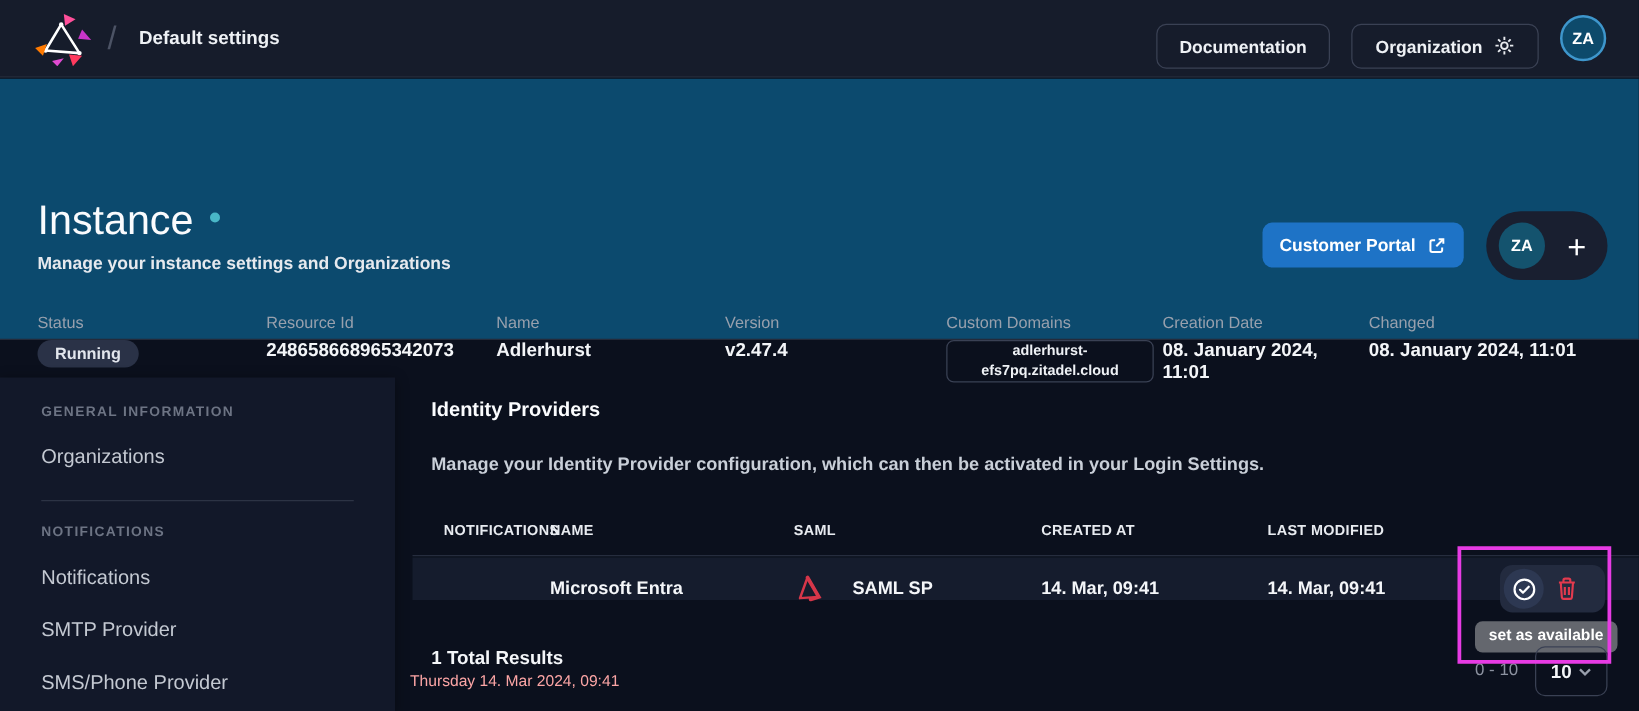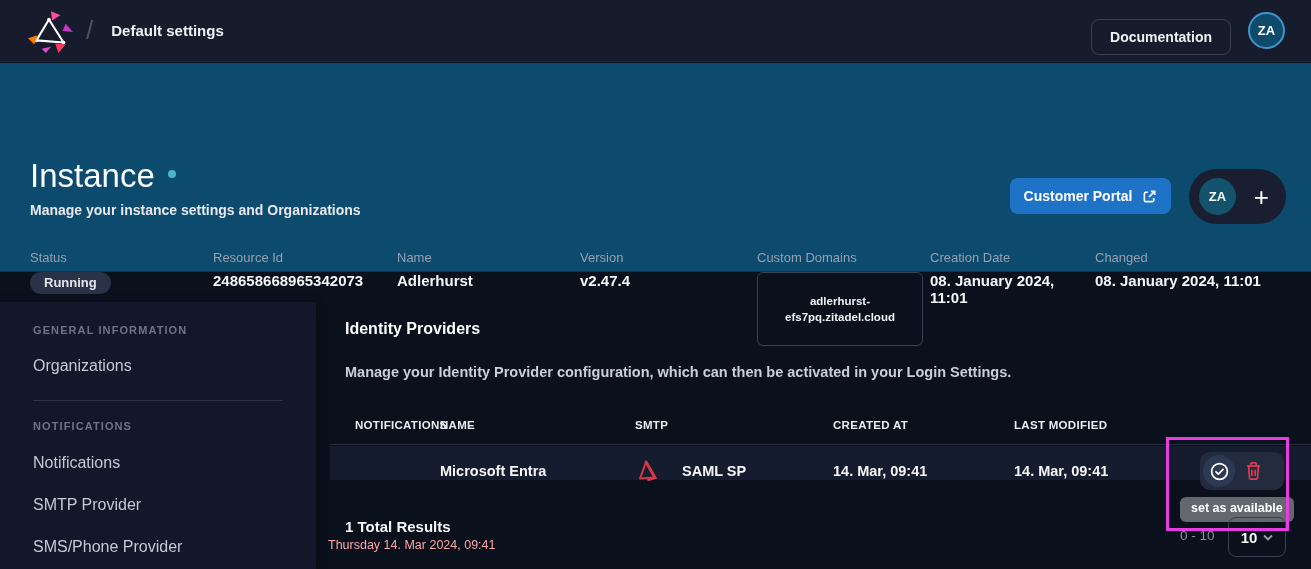--- a/index.html
+++ b/index.html
@@ -62,21 +62,21 @@
   
   .info-row { position:absolute; left:30px; top:187px; display:flex; }
   .f0{width:183px}.f1{width:184px}.f2{width:183px}.f3{width:177px}.f4{width:173px}.f5{width:165px}.f6{width:auto}
   .info-label { font-size:13px; color:#98a0ad; }
   .info-value { margin-top:7px; font-size:15px; font-weight:700; color:#f3f5f8; }
   .badge {
     display:inline-block; padding:3px 14px 4px; background:#2a3247; border-radius:999px;
     font-size:13px; font-weight:700; color:#e2e6ed;
   }
   .domain-box {
-    width:166px; border:1px solid #3a4154; border-radius:6px; padding:20px 6px;
+    width:166px; border:1px solid #3a4154; border-radius:6px; padding:0 6px;
     text-align:center; font-size:11.5px; font-weight:700; line-height:1.4; color:#eef1f5; cursor:pointer;
   }
 
   
   .sidebar {
     position:absolute; left:0; top:302px; width:316px; height:267px;
     background:#121829; box-shadow:0 2px 10px rgba(0,0,0,.4);
   }
   .side-header { position:absolute; left:33px; font-size:11px; font-weight:700; letter-spacing:1.1px; color:#6d7484; }
   .side-item { position:absolute; left:33px; font-size:16px; color:#c4c9d2; cursor:pointer; }
@@ -143,20 +143,31 @@
       <path d="M15 38 L24 36 L19 42 Z" fill="#e14bd2"></path>
     </svg>
   </span>
   <span class="slash">/</span>
   <span class="breadcrumb">Default settings</span>
 
   <div class="topbar-right">
     <button class="btn-outline">
       <span>Documentation</span>
     </button>
+    <button class="btn-outline">
+      <span>Organization</span>
+      <span>
+        <svg width="17" height="17" viewBox="0 0 20 20">
+          <g stroke="#e8eaee" stroke-width="1.8" fill="none">
+            <circle cx="10" cy="10" r="3.1"></circle>
+            <path d="M10 1.6v3.1M10 15.3v3.1M1.6 10h3.1M15.3 10h3.1M4.1 4.1l2.2 2.2M13.7 13.7l2.2 2.2M15.9 4.1l-2.2 2.2M6.3 13.7l-2.2 2.2"></path>
+          </g>
+        </svg>
+      </span>
+    </button>
     <div class="avatar">ZA</div>
   </div>
 </div>
 
 <div class="header">
   <div class="title">
     <span>Instance</span>
     <span class="title-dot"></span>
   </div>
   <div class="subtitle">Manage your instance settings and Organizations</div>
@@ -220,21 +231,21 @@
   <div class="side-item" style="top:194px">SMTP Provider</div>
   <div class="side-item" style="top:236px">SMS/Phone Provider</div>
 </div>
 
 <div class="main-title">Identity Providers</div>
 <div class="main-desc">Manage your Identity Provider configuration, which can then be activated in your Login Settings.</div>
 
 <div class="thead">
   <span class="th c0">NOTIFICATIONS</span>
   <span class="th c1">NAME</span>
-  <span class="th c2">SMTP</span>
+  <span class="th c2">SAML</span>
   <span class="th c3">CREATED AT</span>
   <span class="th c4">LAST MODIFIED</span>
 </div>
 
 <div class="trow">
   <span class="td c0"></span>
   <span class="td c1">Microsoft Entra</span>
   <span class="type-icon">
     <svg width="26" height="26" viewBox="0 0 26 26">
       <path d="M13 4 L22 19.5 L7 20.5 Z" fill="none" stroke="#d63649" stroke-width="2" stroke-linejoin="round"></path>

